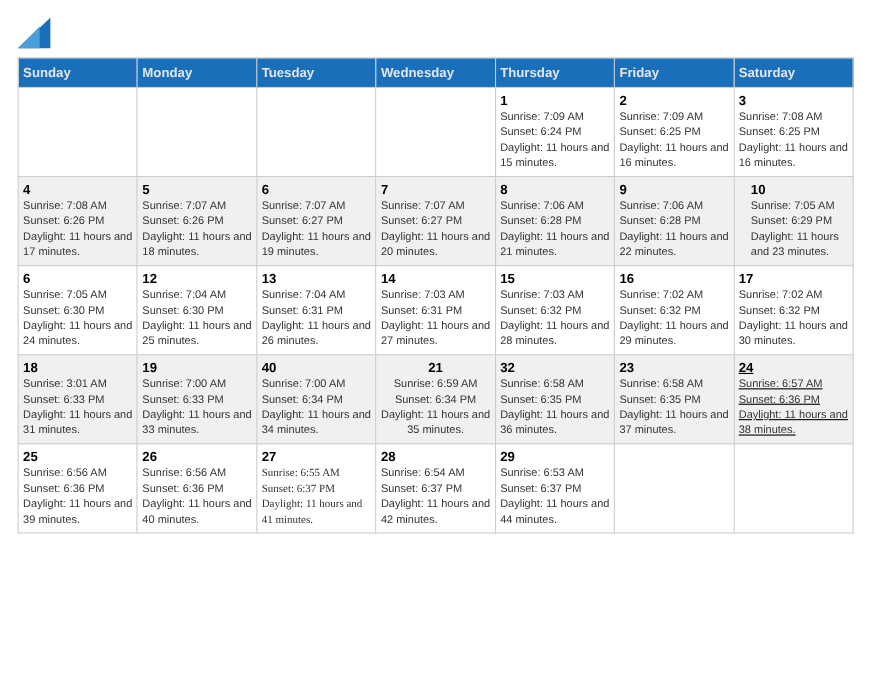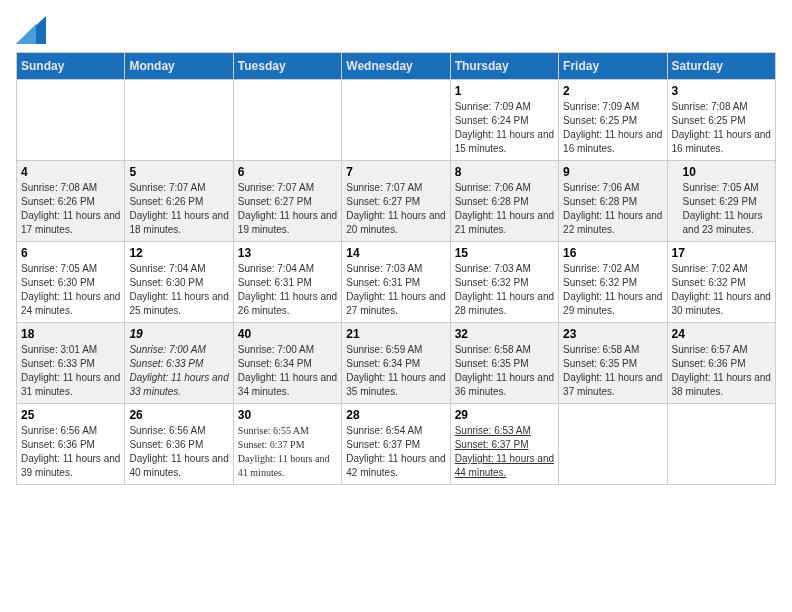--- a/index.html
+++ b/index.html
@@ -229,85 +229,85 @@
 Daylight: 11 hours and 30 minutes.</div>
         </td>
       </tr>
       <tr>
         <td style="background: rgb(240, 240, 240);">
           <span class="day-number">18</span>
           <div class="day-info" style="white-space: pre-line;">Sunrise: 3:01 AM
 Sunset: 6:33 PM
 Daylight: 11 hours and 31 minutes.</div>
         </td>
-        <td style="background: rgb(240, 240, 240); font-style: italic;">
+        <td style="background: rgb(240, 240, 240);">
           <span class="day-number">19</span>
           <div class="day-info" style="white-space: pre-line;">Sunrise: 7:00 AM
 Sunset: 6:33 PM
 Daylight: 11 hours and 33 minutes.</div>
         </td>
         <td style="background: rgb(240, 240, 240);">
           <span class="day-number">40</span>
           <div class="day-info" style="white-space: pre-line;">Sunrise: 7:00 AM
 Sunset: 6:34 PM
 Daylight: 11 hours and 34 minutes.</div>
         </td>
-        <td style="background: rgb(240, 240, 240);">
+        <td style="background: rgb(240, 240, 240); text-align: center;">
           <span class="day-number">21</span>
           <div class="day-info" style="white-space: pre-line;">Sunrise: 6:59 AM
 Sunset: 6:34 PM
 Daylight: 11 hours and 35 minutes.</div>
         </td>
         <td style="background: rgb(240, 240, 240);">
           <span class="day-number">32</span>
           <div class="day-info" style="white-space: pre-line;">Sunrise: 6:58 AM
 Sunset: 6:35 PM
 Daylight: 11 hours and 36 minutes.</div>
         </td>
         <td style="background: rgb(240, 240, 240);">
           <span class="day-number">23</span>
           <div class="day-info" style="white-space: pre-line;">Sunrise: 6:58 AM
 Sunset: 6:35 PM
 Daylight: 11 hours and 37 minutes.</div>
         </td>
-        <td style="background: rgb(240, 240, 240);">
+        <td style="background: rgb(240, 240, 240); text-decoration: underline;">
           <span class="day-number">24</span>
           <div class="day-info" style="white-space: pre-line;">Sunrise: 6:57 AM
 Sunset: 6:36 PM
 Daylight: 11 hours and 38 minutes.</div>
         </td>
       </tr>
       <tr>
         <td>
           <span class="day-number">25</span>
           <div class="day-info" style="white-space: pre-line;">Sunrise: 6:56 AM
 Sunset: 6:36 PM
 Daylight: 11 hours and 39 minutes.</div>
         </td>
         <td>
           <span class="day-number">26</span>
           <div class="day-info" style="white-space: pre-line;">Sunrise: 6:56 AM
 Sunset: 6:36 PM
 Daylight: 11 hours and 40 minutes.</div>
         </td>
         <td>
-          <span class="day-number">30</span>
+          <span class="day-number">27</span>
           <div class="day-info" style="white-space: pre-line; font-family: Liberation Serif, serif;">Sunrise: 6:55 AM
 Sunset: 6:37 PM
 Daylight: 11 hours and 41 minutes.</div>
         </td>
         <td>
           <span class="day-number">28</span>
           <div class="day-info" style="white-space: pre-line;">Sunrise: 6:54 AM
 Sunset: 6:37 PM
 Daylight: 11 hours and 42 minutes.</div>
         </td>
         <td>
           <span class="day-number">29</span>
-          <div class="day-info" style="white-space: pre-line; text-decoration: underline;">Sunrise: 6:53 AM
+          <div class="day-info" style="white-space: pre-line;">Sunrise: 6:53 AM
 Sunset: 6:37 PM
 Daylight: 11 hours and 44 minutes.</div>
         </td>
         <td class="empty"></td>
         <td class="empty"></td>
       </tr>
     </tbody>
 </table>
 
 </body></html>

